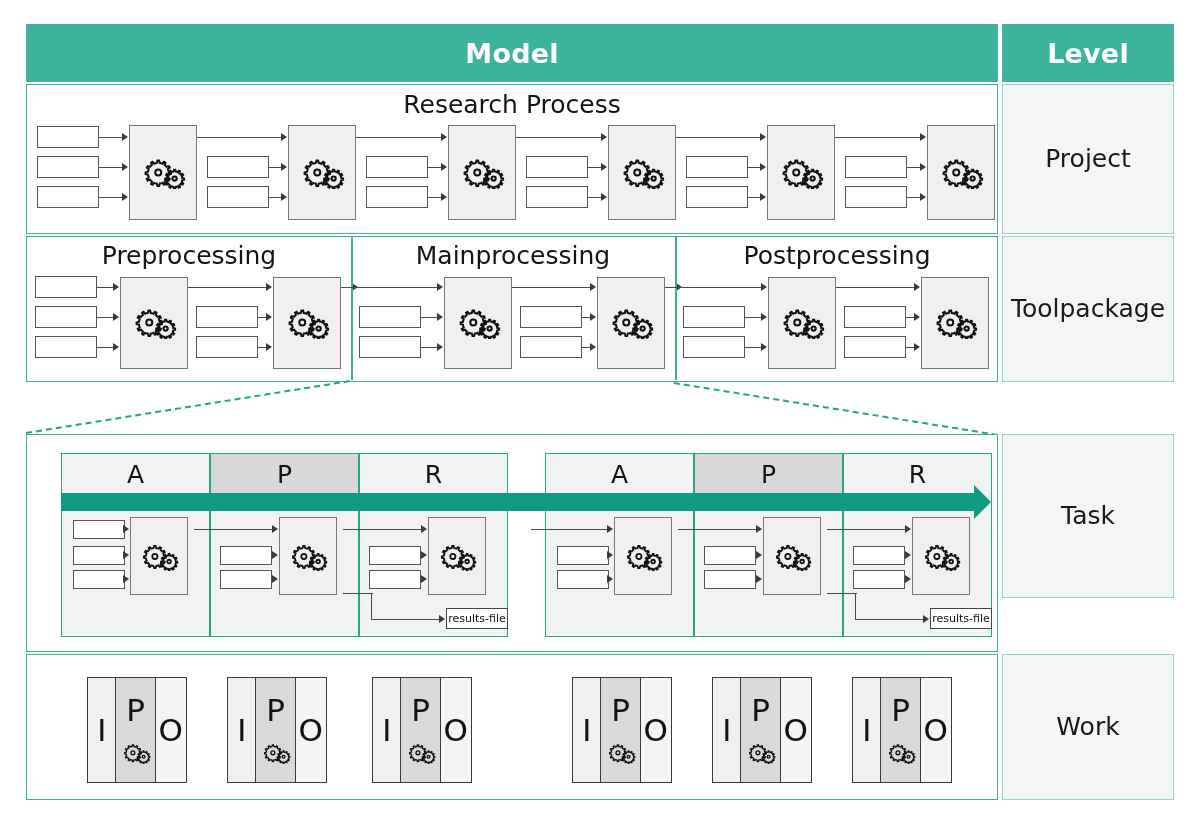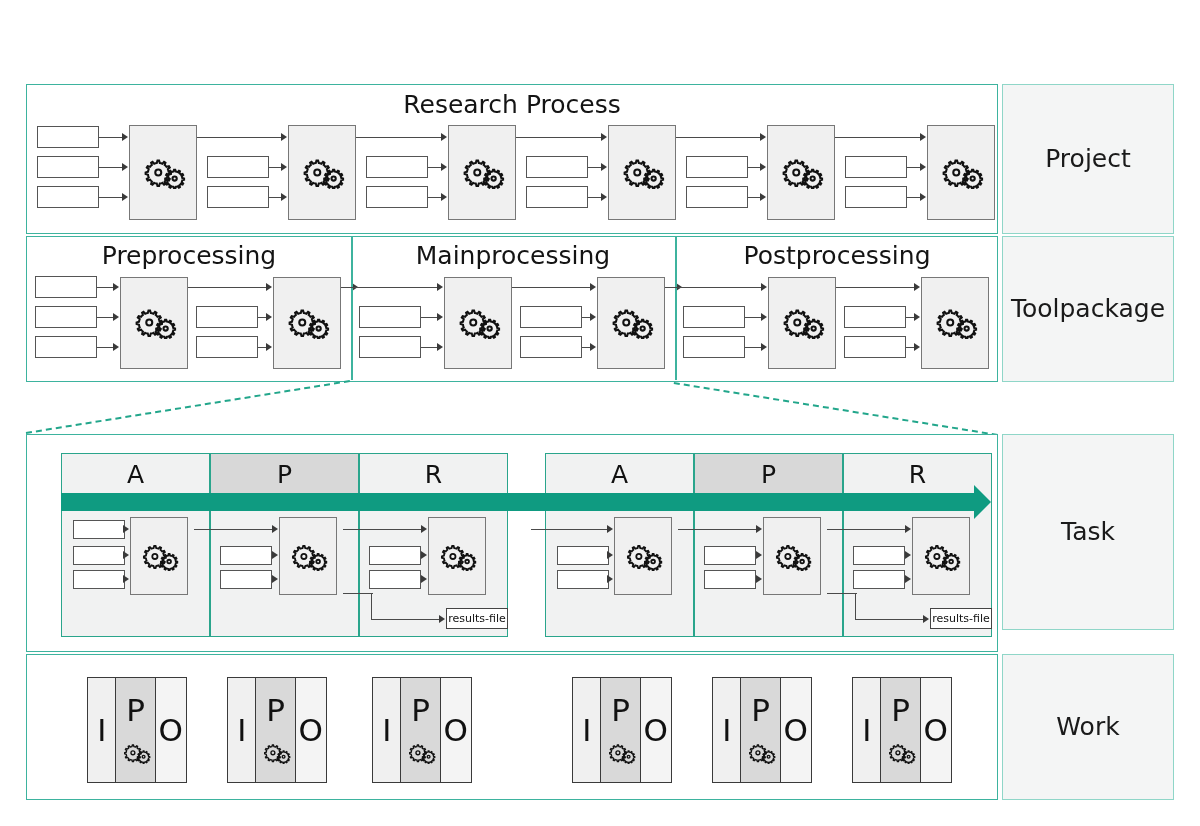--- a/index.html
+++ b/index.html
@@ -62,28 +62,30 @@
   .ipo .col.p{width:40%;background:#d9d9d9;border-right:1.5px solid #3a3a3a;
               align-items:flex-start;padding-top:14px;}
   .ipo .col.o{width:31%;background:#f4f4f4;}
 
   .dash{position:absolute;height:0;border-top:2.4px dashed #22a68b;transform-origin:0 0;}
 </style>
 </head>
 <body>
 
 <div id="page">
+    <div class="abs hdr" style="left:26px;top:24px;width:972px;height:58px;">Model</div>
+    <div class="abs hdr" style="left:1002px;top:24px;width:172px;height:58px;">Level</div>
     <div class="abs lvlcell" style="left:1002px;top:84px;width:172px;height:150px;">
       <div>Project</div>
     </div>
     <div class="abs lvlcell" style="left:1002px;top:236px;width:172px;height:146px;">
       <div>Tool</div>
       <div>package</div>
     </div>
-    <div class="abs lvlcell" style="left:1002px;top:434px;width:172px;height:196px;">
+    <div class="abs lvlcell" style="left:1002px;top:434px;width:172px;height:164px;">
       <div>Task</div>
     </div>
     <div class="abs lvlcell" style="left:1002px;top:654px;width:172px;height:146px;">
       <div>Work</div>
     </div>
     <div class="abs cell" style="left:26px;top:236px;width:972px;height:146px;">
       <div class="sectitle" style="top: 4px; left: 0px; width: 324px; right: auto;">Preprocessing</div>
       <div class="ibox" style="left:8px;top:39px;width:62px;height:22px;"></div>
       <div class="ln lnh" style="left:70px;top:50px;width:17px;"></div>
       <div class="ahead" style="left:86px;top:46.4px;"></div>

